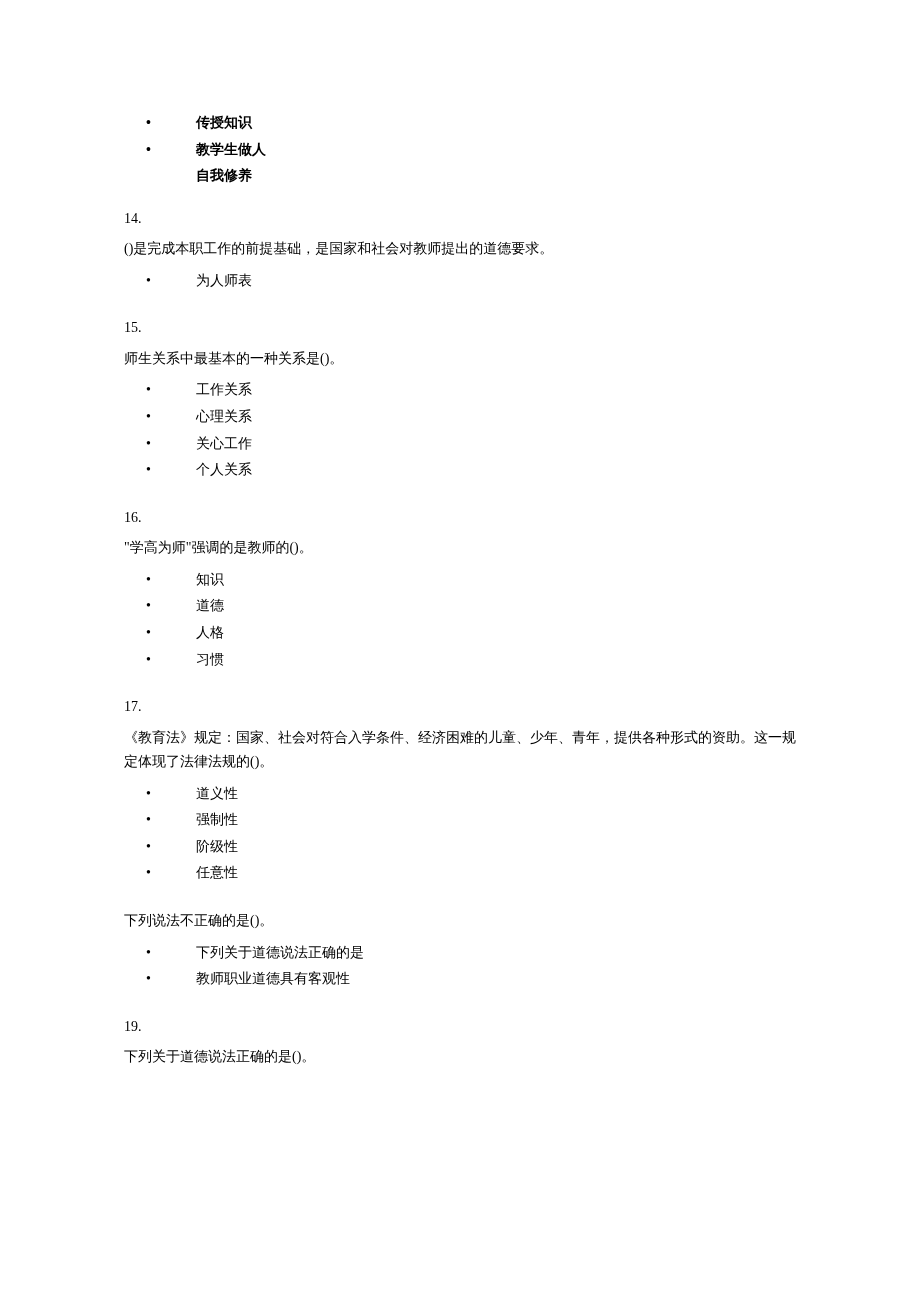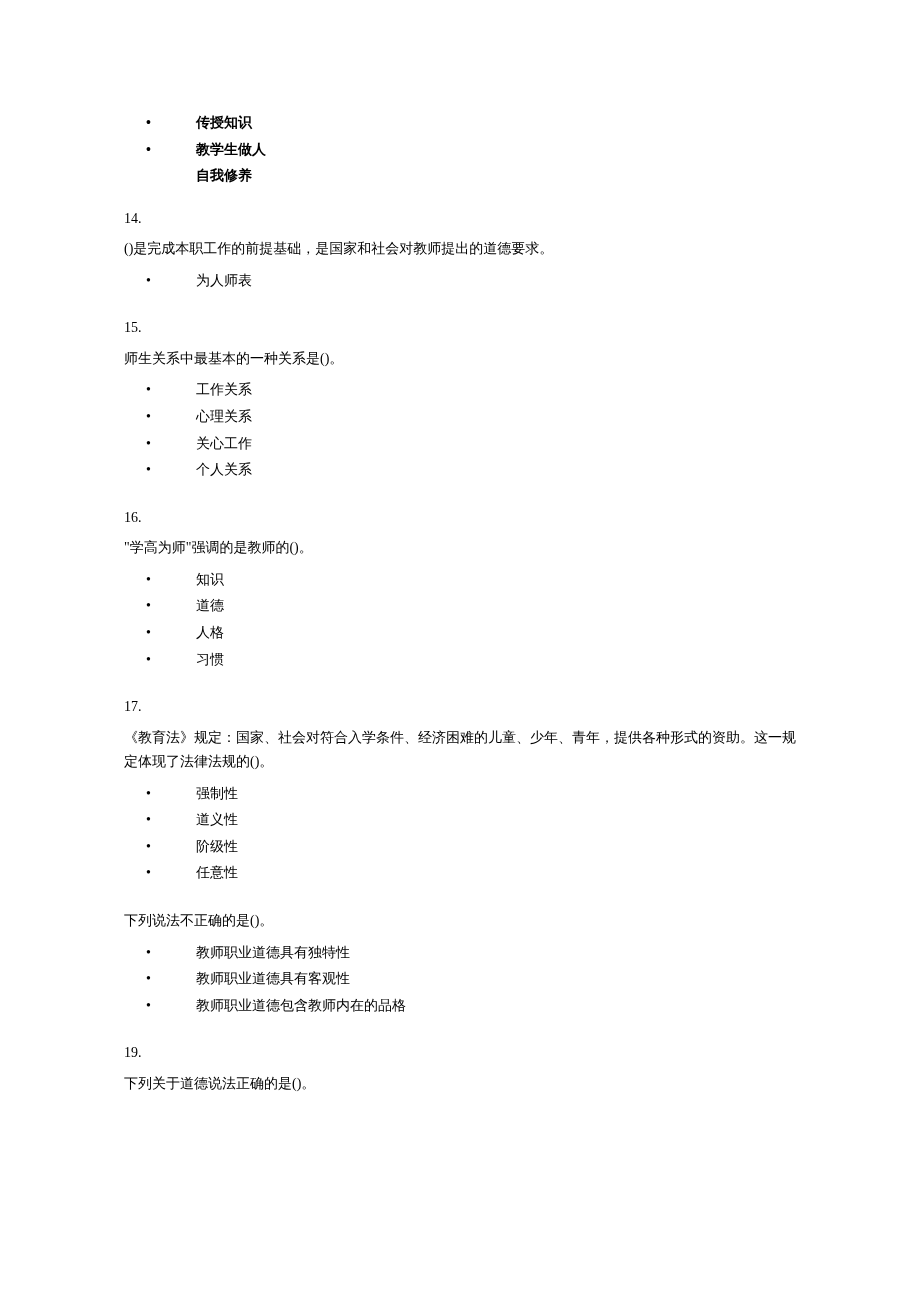--- a/index.html
+++ b/index.html
@@ -83,32 +83,31 @@
     <li><span>道德</span></li>
     <li><span>人格</span></li>
     <li><span>习惯</span></li>
   </ul>
 </div>
 
 <div class="question-block">
   <div class="q-number">17.</div>
   <div class="q-text">《教育法》规定：国家、社会对符合入学条件、经济困难的儿童、少年、青年，提供各种形式的资助。这一规定体现了法律法规的()。</div>
   <ul class="options">
+    <li><span>道义性</span></li>
     <li><span>强制性</span></li>
-    <li><span>道义性</span></li>
     <li><span>阶级性</span></li>
     <li><span>任意性</span></li>
   </ul>
 </div>
 
 <div class="question-block">
   <div class="q-text">下列说法不正确的是()。</div>
   <ul class="options">
-    <li><span>教师职业道德具有独特性</span></li>
+    <li><span>下列关于道德说法正确的是</span></li>
     <li><span>教师职业道德具有客观性</span></li>
-    <li><span>教师职业道德包含教师内在的品格</span></li>
   </ul>
 </div>
 
 <div class="question-block">
   <div class="q-number">19.</div>
   <div class="q-text">下列关于道德说法正确的是()。</div>
 </div>
 
 </body></html>

